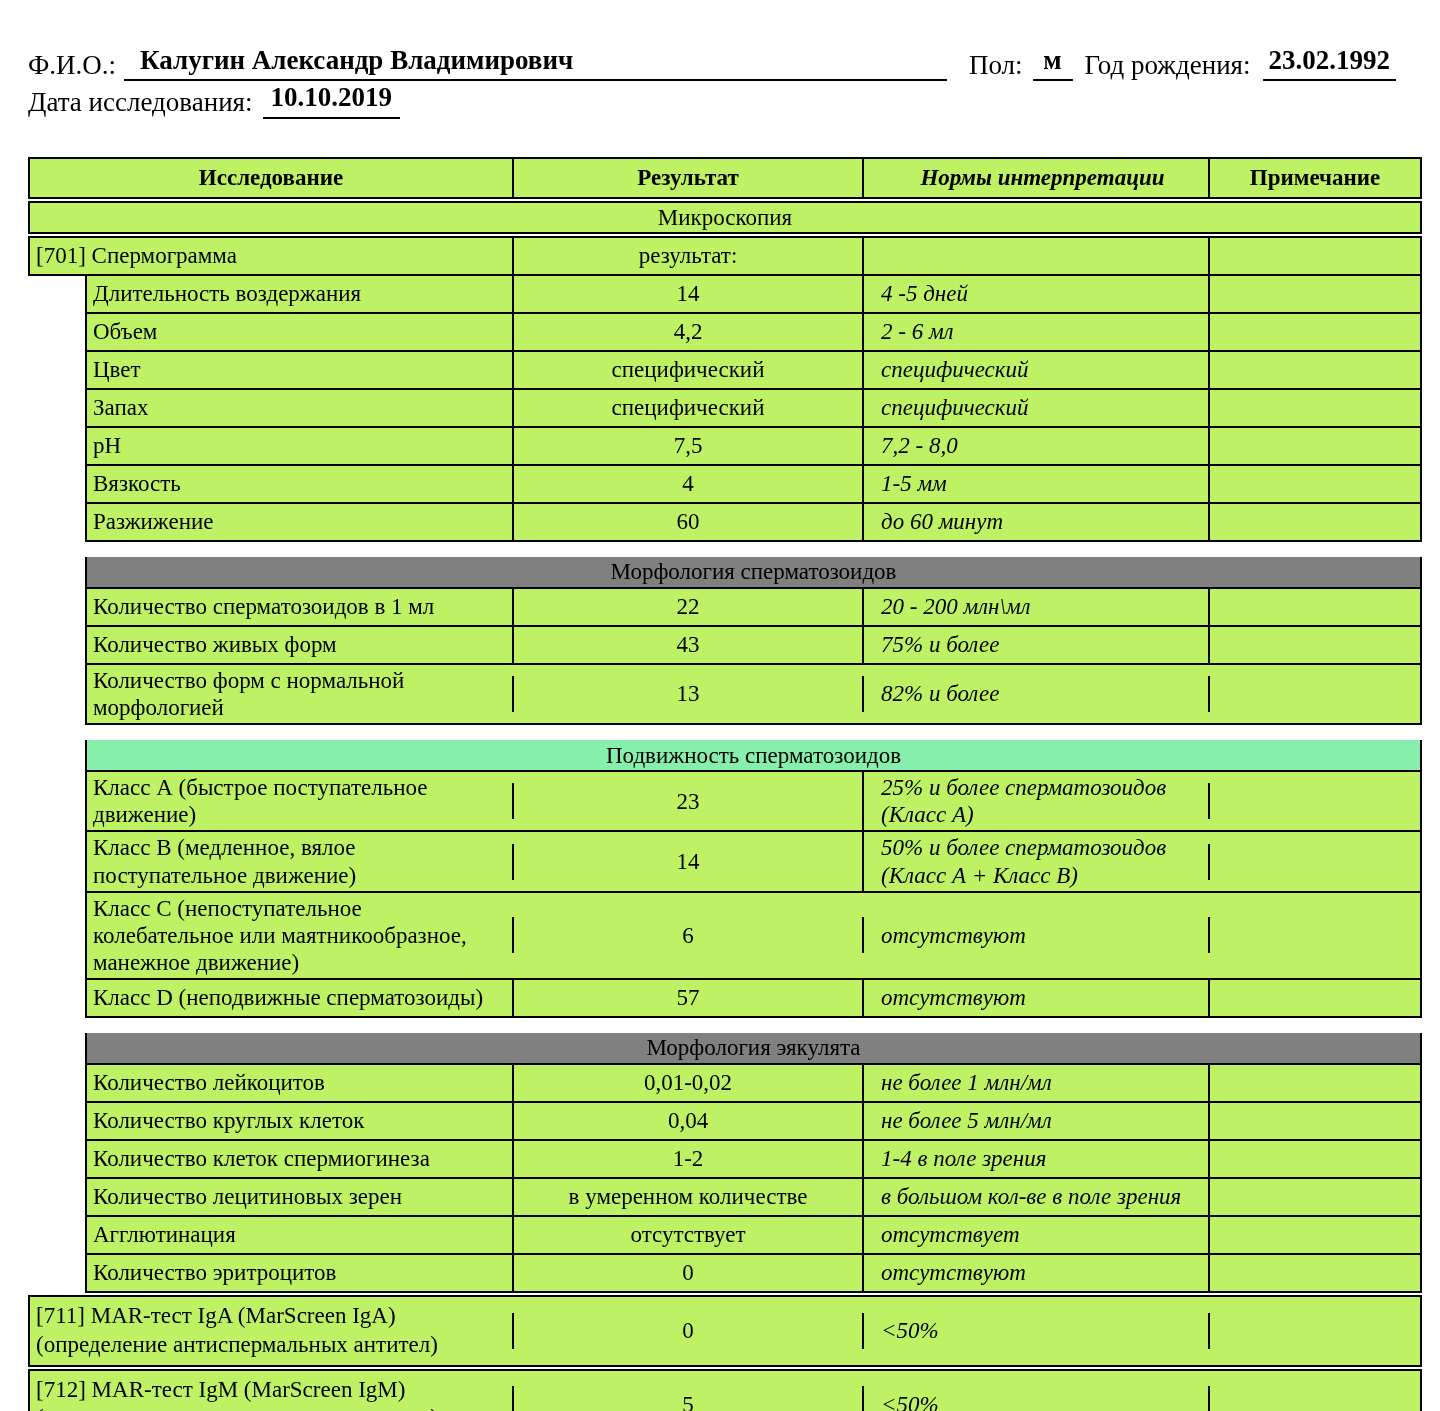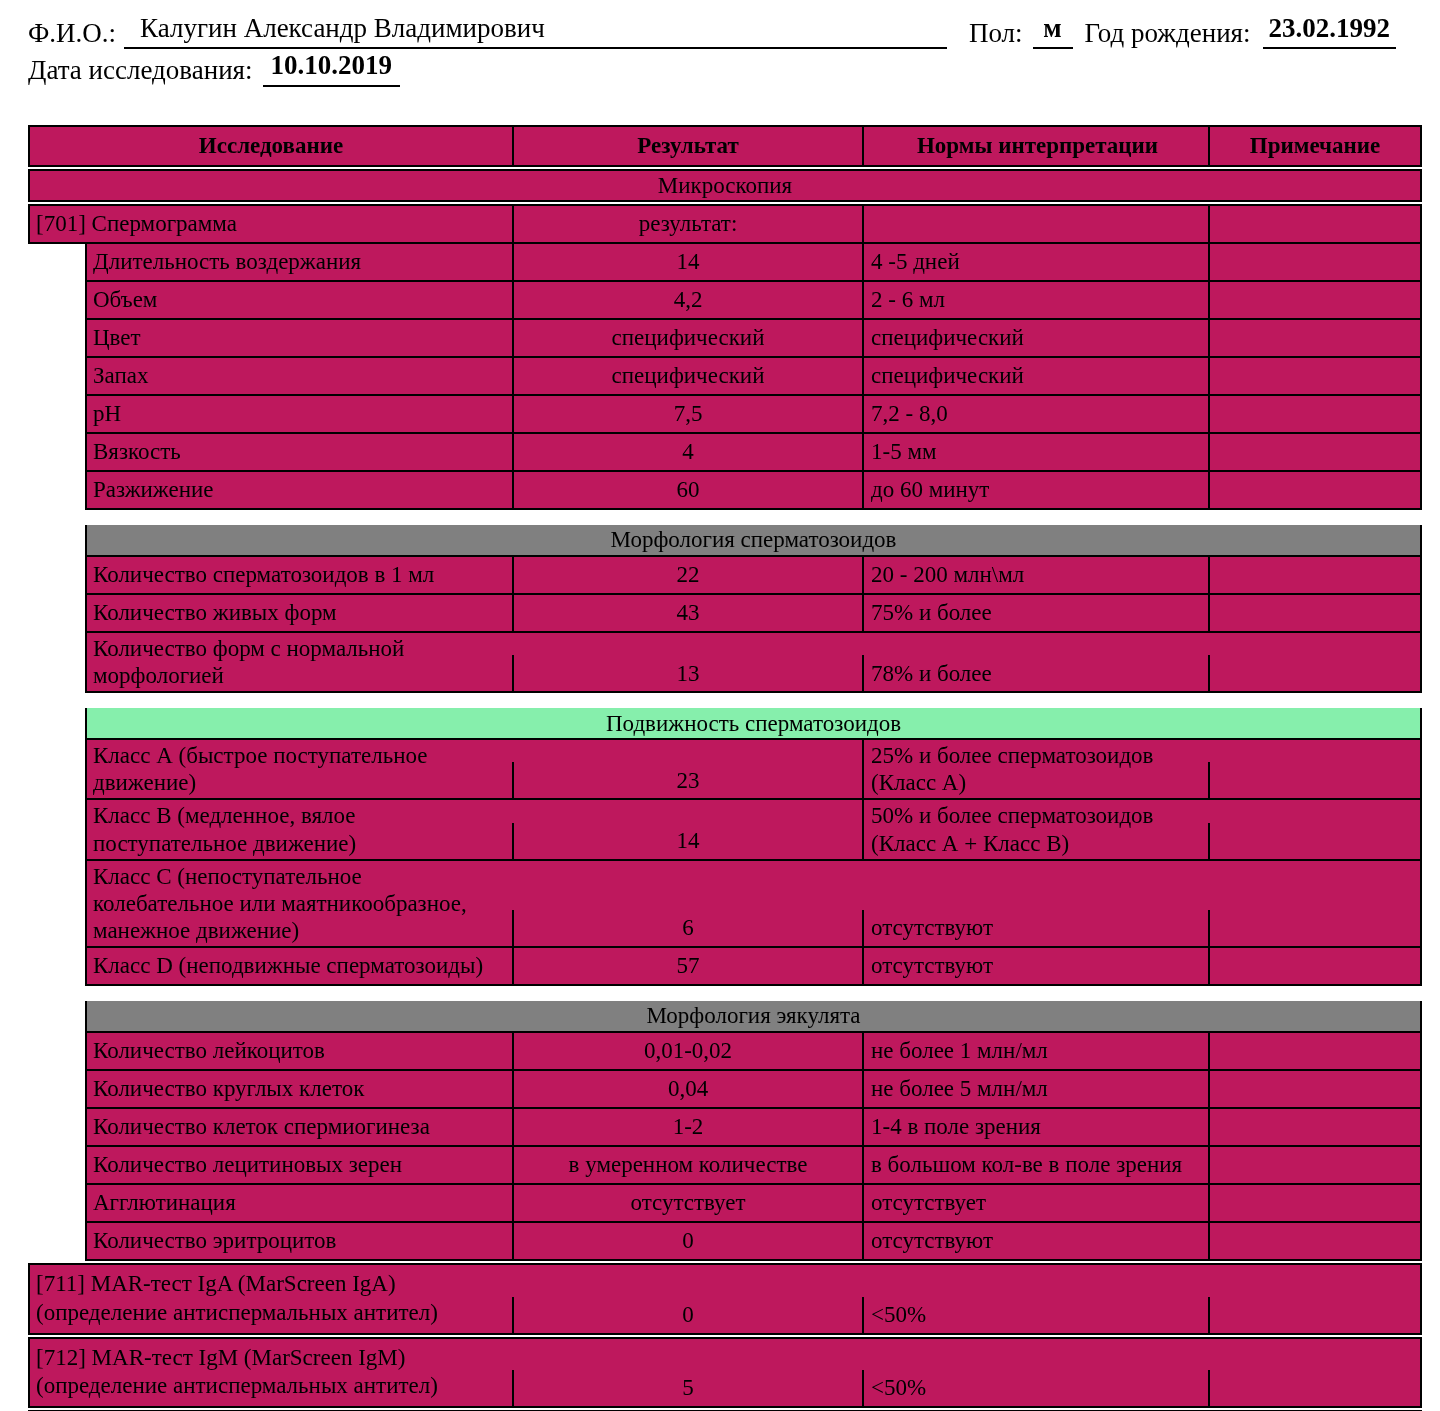--- a/index.html
+++ b/index.html
@@ -5,37 +5,37 @@
   html,body { margin:0; padding:0; background:#ffffff; }
   body { font-family:"Liberation Serif", serif; color:#000; }
   .page { width:1440px; height:1411px; position:relative; overflow:hidden; background:#fff; }
 
   
   .pt-header { padding-top:12px; margin-left:28px; width:1368px; font-size:27px; line-height:1.2; }
   .ph-line { display:flex; align-items:flex-end; }
   .ph-line2 { }
   .u { border-bottom:2px solid #000; }
   .lbl { white-space:nowrap; }
-  .namebox { flex:1 1 auto; margin-left:8px; margin-right:22px; padding:0 0 3px 16px; font-weight:normal; white-space:nowrap; }
+  .namebox { flex:1 1 auto; margin-left:8px; margin-right:22px; padding:0 0 3px 16px; font-weight:bold; white-space:nowrap;margin-top:32px; }
   .sexbox  { width:40px; text-align:center; font-weight:bold; margin:0 12px 0 10px; padding-bottom:3px; }
   .birthbox{ font-weight:bold; margin-left:12px; padding:0 6px 3px 6px; }
   .datebox { font-weight:bold; margin-left:10px; padding:0 8px 3px 8px; }
 
   
   .tbl { margin:38px 0 0 28px; width:1394px; font-size:23px; line-height:1.18; }
   .block + .block { margin-top:2px; }
-  .r { display:flex; align-items:flex-end; box-sizing:border-box; background:#be185d;
+  .r { display:flex; align-items:center; box-sizing:border-box; background:#bef264;
        border-left:2px solid #000; border-right:2px solid #000; border-bottom:2px solid #000; }
   .r.first { border-top:2px solid #000; }
   .r.indent { margin-left:57px; }
   .c { box-sizing:border-box; display:flex; align-items:center; min-height:36px; padding:2px 4px; }
   .c1 { width:482px; padding-left:6px; white-space:pre-line; }
   .indent .c1 { width:425px; }
   .c2 { width:350px; justify-content:center; text-align:center; }
-  .c3 { width:346px; padding-left:7px; }
+  .c3 { width:346px; padding-left:17px;font-style:italic; }
   .c4 { flex:1 1 auto; }
   .c2,.c3,.c4 { border-left:2px solid #000; }
   .hdr .c { font-weight:bold; justify-content:center; text-align:center; min-height:38px; }
   .hdr .c1 { white-space:normal; padding-left:4px; }
   .section-plain .cfull { width:100%; justify-content:center; text-align:center; min-height:29px; padding:1px 4px; display:flex; align-items:center; }
   .band { margin-left:57px; box-sizing:border-box; min-height:32px; display:flex; align-items:center; justify-content:center;
           border-left:2px solid #000; border-right:2px solid #000; border-bottom:2px solid #000;margin-top:15px; }
   .mar .c1 { line-height:1.25; padding-top:5px; padding-bottom:5px; }
 </style>
 </head>
@@ -129,21 +129,21 @@
         </div>
         <div class="r indent">
           <div class="c c1">Количество живых форм</div>
           <div class="c c2">43</div>
           <div class="c c3">75% и более</div>
           <div class="c c4"></div>
         </div>
         <div class="r indent">
           <div class="c c1">Количество форм с нормальной морфологией</div>
           <div class="c c2">13</div>
-          <div class="c c3">78% и более</div>
+          <div class="c c3">82% и более</div>
           <div class="c c4"></div>
         </div>
         <div class="band" style="background: #86efac;">Подвижность сперматозоидов</div>
         <div class="r indent">
           <div class="c c1">Класс А (быстрое поступательное движение)</div>
           <div class="c c2">23</div>
           <div class="c c3">25% и более сперматозоидов (Класс А)</div>
           <div class="c c4"></div>
         </div>
         <div class="r indent">

